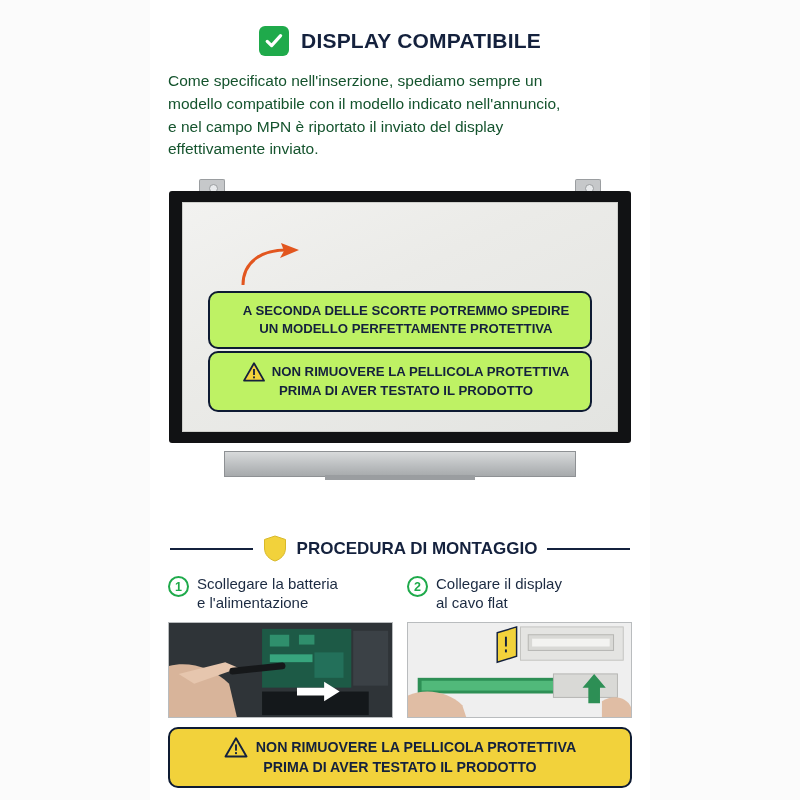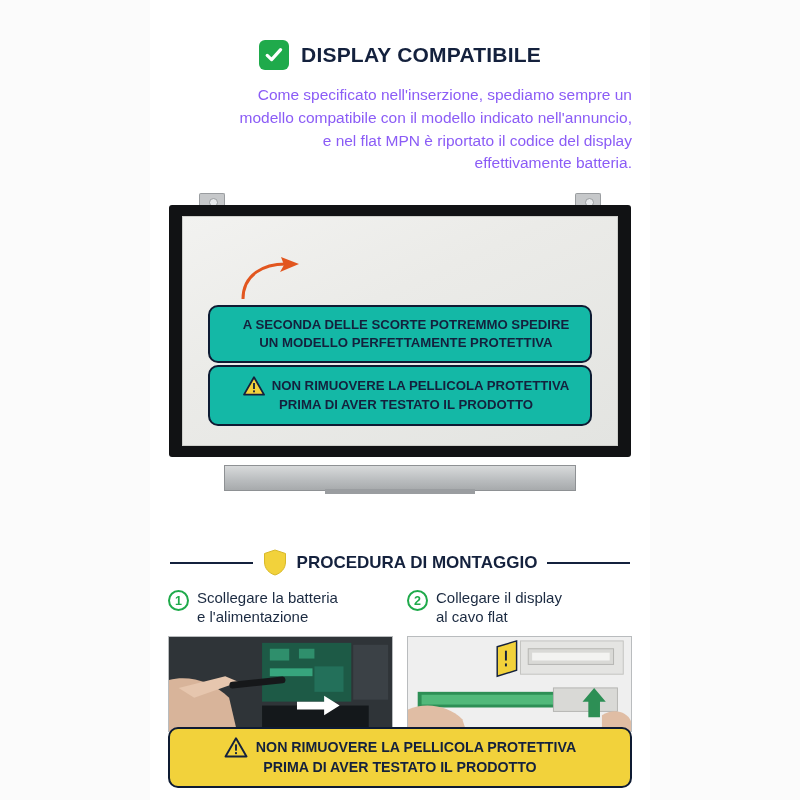--- a/index.html
+++ b/index.html
@@ -21,44 +21,44 @@
     width: 500px; height: 800px;
     background: #ffffff;
   }
 
   
   .hdr {
     display: flex;
     align-items: center;
     justify-content: center;
     gap: 12px;
-    padding-top: 40px;
+    padding-top: 26px;
   }
   .check-box {
     width: 30px; height: 30px;
     border-radius: 6px;
     background: #1faa4b;
     display: flex; align-items: center; justify-content: center;
     flex: none;
   }
   .check-box svg { display: block; }
   .hdr-title {
     font-size: 21px;
     font-weight: bold;
     color: #14213d;
     letter-spacing: .2px;
     white-space: nowrap;
   }
 
   .intro {
     margin: 14px 18px 0 18px;
-    text-align: right;
+    text-align: left;
     font-size: 15.5px;
     line-height: 1.47;
-    color: #8b5cf6;
+    color: #14532d;
   }
 
   
   .display-wrap {
     position: relative;
     margin: 18px auto 0 auto;
     width: 462px;
     height: 300px;
   }
   .tab {
@@ -115,21 +115,21 @@
     position: absolute;
     left: 68px; top: 62px;
     width: 70px; height: 46px;
   }
 
   .banner {
     position: absolute;
     left: 50%;
     transform: translateX(-50%);
     width: 384px;
-    background: #14b8a6;
+    background: #bef264;
     border: 2px solid #0e1b33;
     border-radius: 10px;
     text-align: center;
     color: #14213d;
     font-weight: bold;
     font-size: 13.2px;
     line-height: 1.33;
     padding: 9px 8px 10px 20px;
   }
   .banner.one { top: 112px; }
@@ -237,22 +237,22 @@
         <svg width="20" height="20" viewBox="0 0 20 20">
           <path d="M3.2 10.4 L7.6 14.6 L16.6 4.6" fill="none" stroke="#ffffff" stroke-width="3.2" stroke-linecap="round" stroke-linejoin="round"></path>
         </svg>
       </span>
       <span class="hdr-title">DISPLAY COMPATIBILE</span>
     </div>
 
     <div class="intro">
       <div>Come specificato nell'inserzione, spediamo sempre un</div>
       <div>modello compatibile con il modello indicato nell'annuncio,</div>
-      <div>e nel flat MPN è riportato il codice del display</div>
-      <div>effettivamente batteria.</div>
+      <div>e nel campo MPN è riportato il inviato del display</div>
+      <div>effettivamente inviato.</div>
     </div>
 
     <div class="display-wrap">
       <div class="tab left"></div>
       <div class="tab right"></div>
 
       <div class="bezel">
         <div class="screen"></div>
         <div class="ribbon">
           <div class="ribbon-notch"></div>

